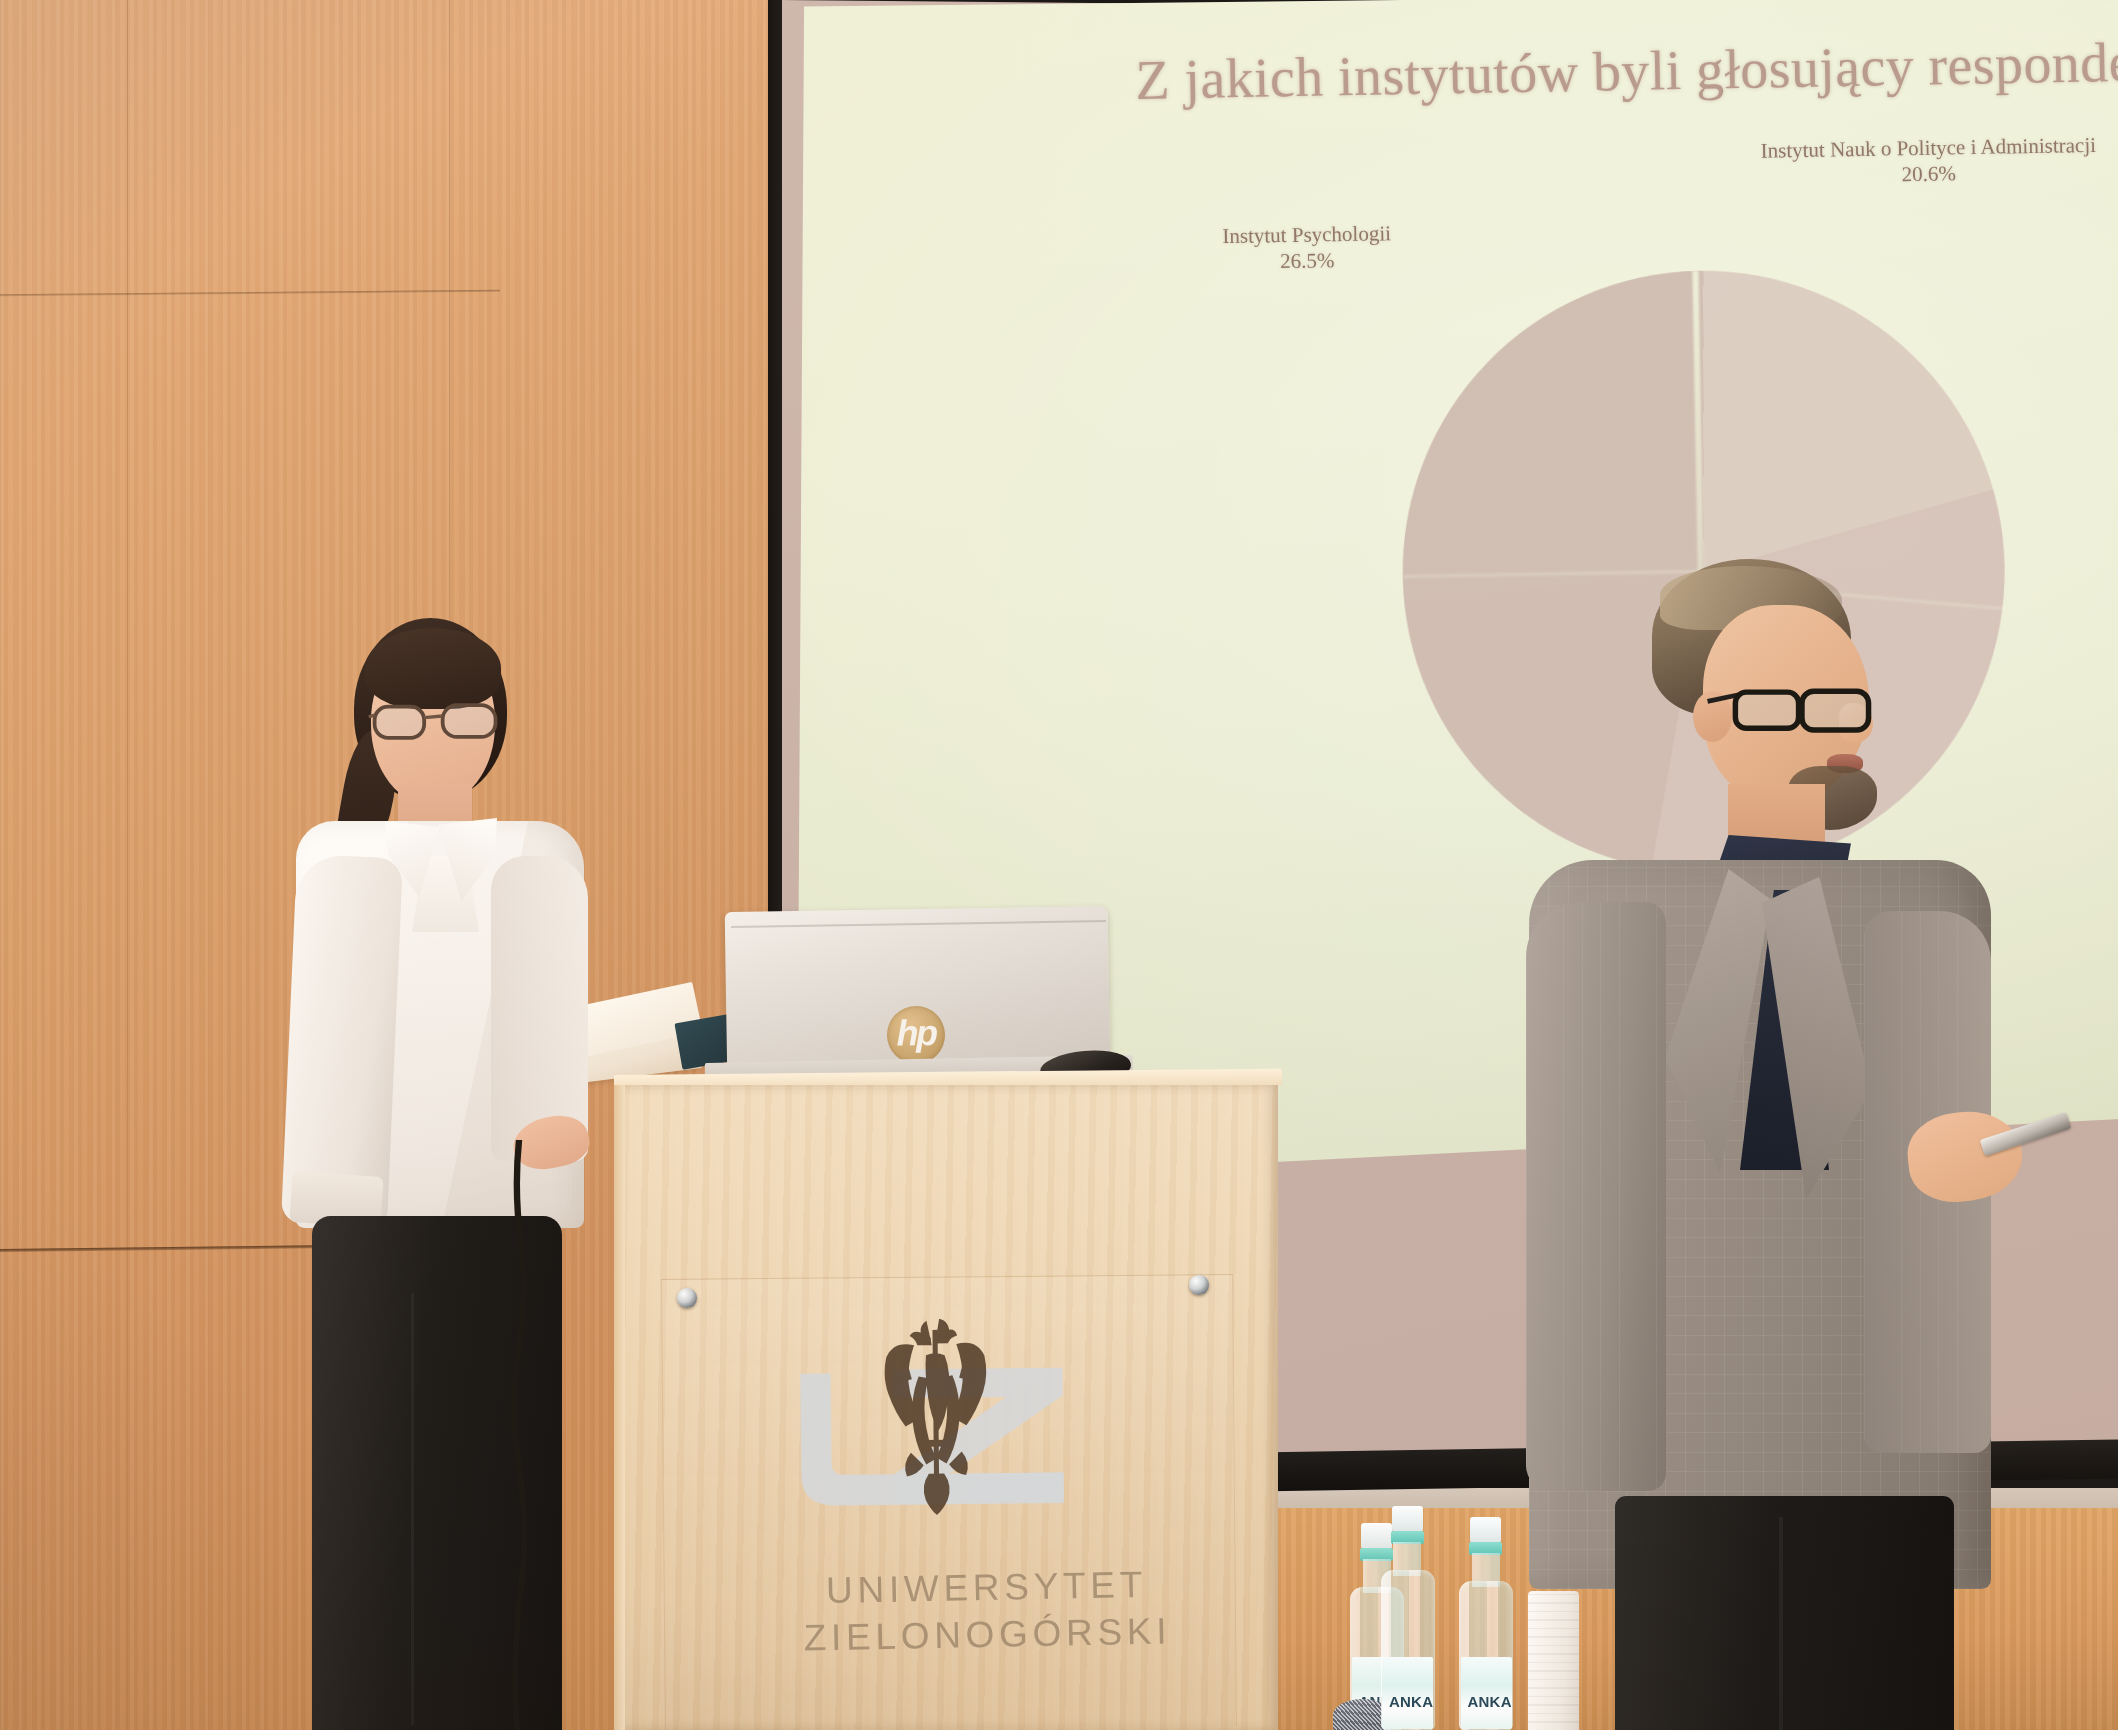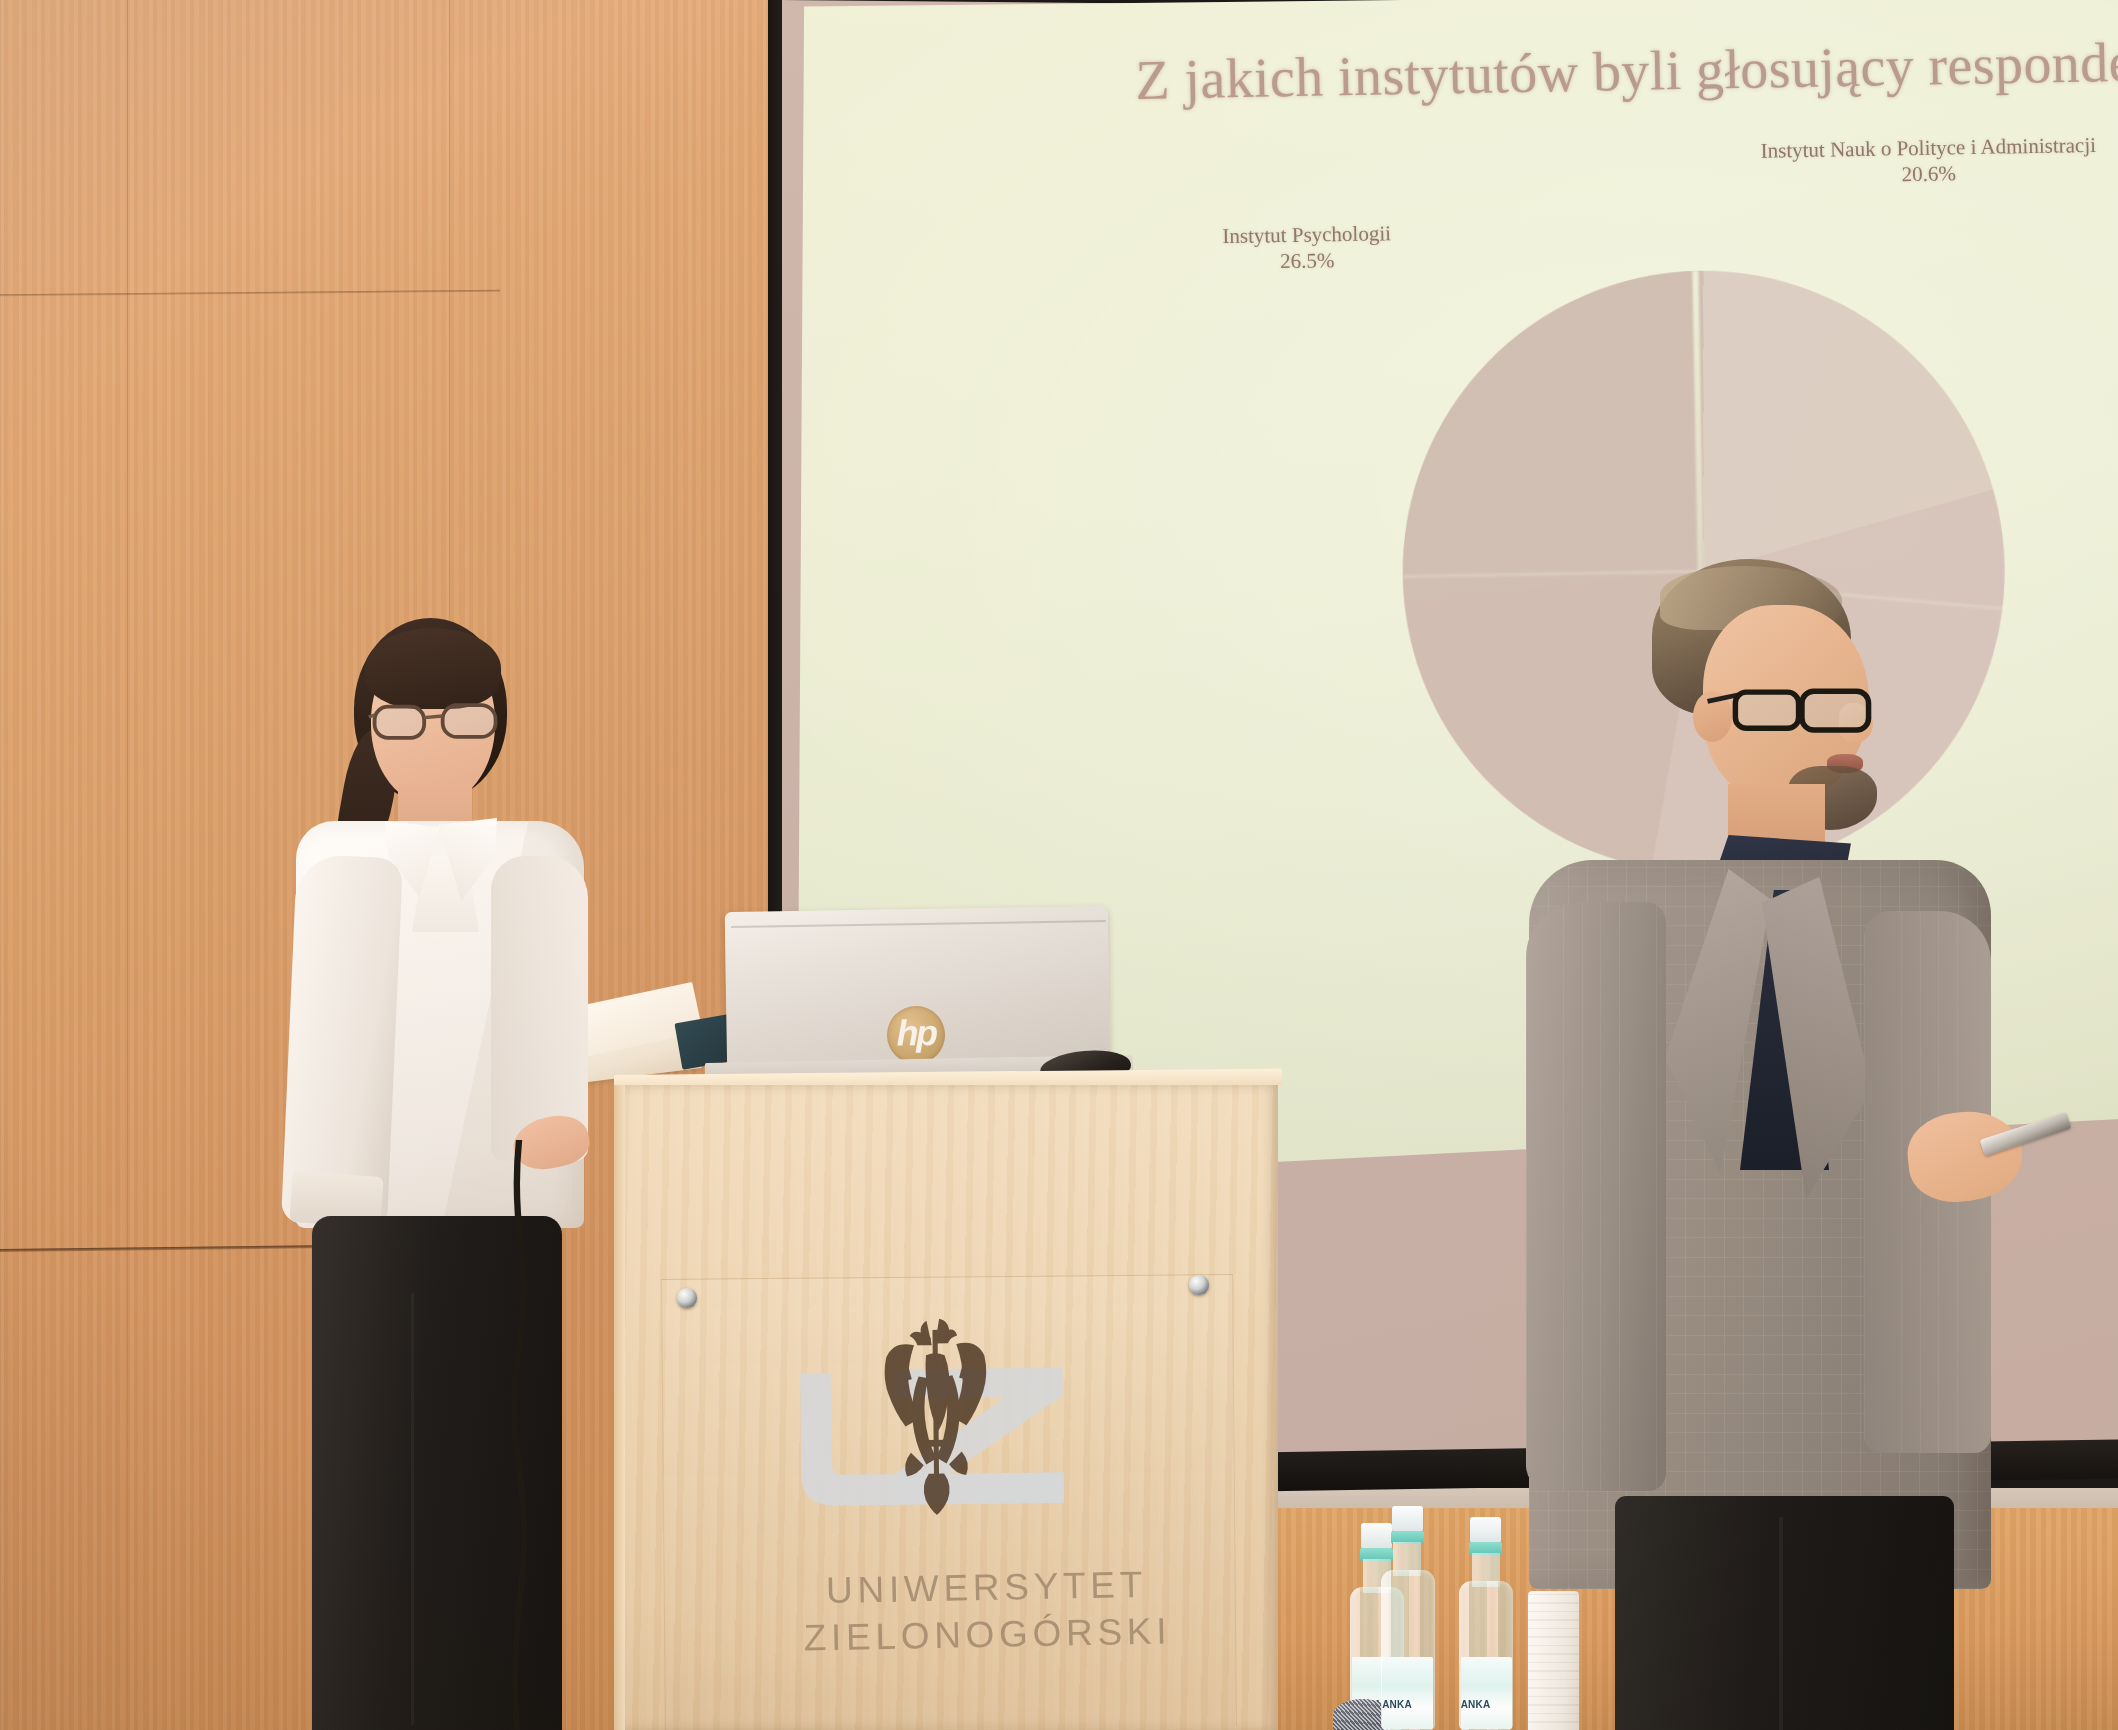--- a/index.html
+++ b/index.html
@@ -486,23 +486,23 @@
                       rgba(255,255,255,.58) 52% 72%, rgba(200,226,222,.5) 72% 100%);
     box-shadow:inset 0 0 6px rgba(255,255,255,.55);
   }
   .bottle .label {
     position:absolute; bottom:2.5px; left:1.7px; width:51px; height:72px;
     background:linear-gradient(180deg,#f6fbfa 0%,#dff2ee 40%,#fdfdfc 70%,#e8f4f1 100%);
     border-radius:1.7px;
   }
   .bottle .label b {
     position:absolute; bottom:18.6px; left:0; width:51px;
-    text-align:left;
+    text-align:right;
     font-family:"Liberation Sans", sans-serif;
-    font-size:10px; font-weight:700; color:#2c4a59; letter-spacing:0.2px;
+    font-size:15px; font-weight:700; color:#2c4a59; letter-spacing:0.2px;
   }
   .b1 { left:0px;   height:208px; }
   .b2 { left:30.5px;  height:225px; z-index:3; }
   .b3 { left:109px; height:214px; z-index:2; }
   .cups {
     position:absolute; left:178px; bottom:0; width:51px; height:140px;
     border-radius:4.2px 4.2px 1.7px 1.7px;
     background:
       repeating-linear-gradient(0deg, rgba(0,0,0,.05) 0 1.3px, rgba(0,0,0,0) 1.3px 8.5px),
       linear-gradient(95deg,#fdfaf6,#efe8e0 70%,#ded5cc);

